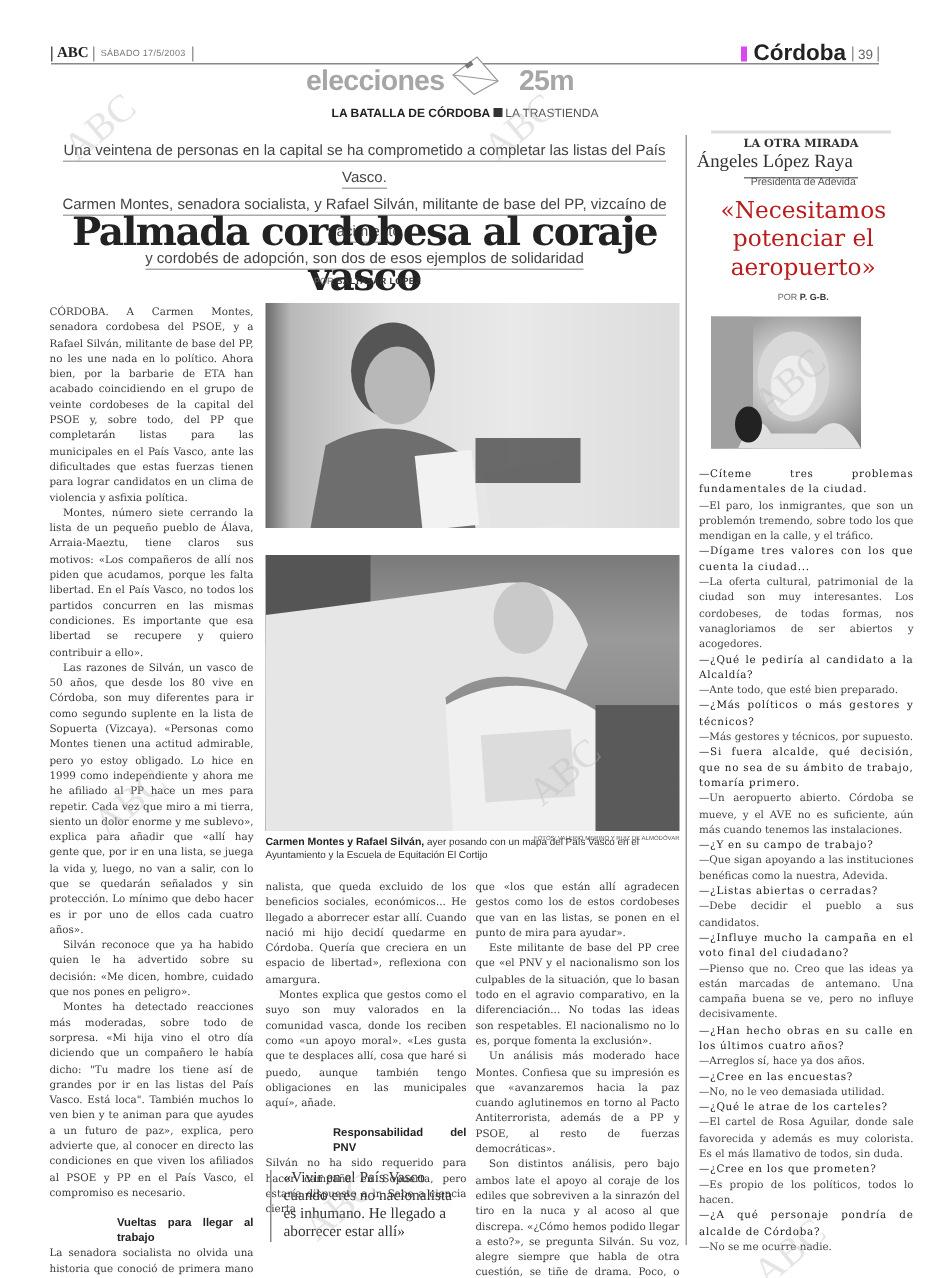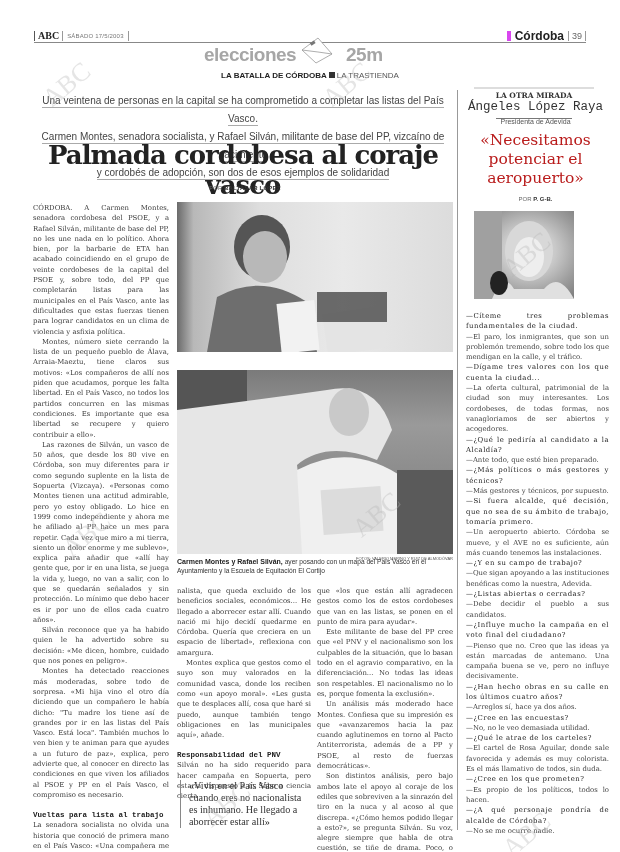--- a/index.html
+++ b/index.html
@@ -4,21 +4,21 @@
 <style>
   * { box-sizing: border-box; margin: 0; padding: 0; }
   html, body { width: 620px; height: 852px; background: #ffffff; overflow: hidden; }
   body { position: relative; font-family: "DejaVu Serif", serif; color: #2a2a2a; }
 
   .page-header { position: absolute; left: 34px; top: 31px; width: 552px; height: 12px; border-bottom: 1px solid #888; }
   .hdr-left { position: absolute; left: 0; top: 0; display: flex; align-items: center; font-size: 7px; }
   .hdr-left .logo { font-family: "Liberation Serif", serif; font-weight: bold; font-size: 10px; color: #222; padding: 0 3px; border-left: 1px solid #555; border-right: 1px solid #999; line-height: 10px; }
   .hdr-left .date { font-family: "Liberation Sans", sans-serif; font-size: 6px; color: #777; padding-left: 4px; padding-right: 4px; border-right: 1px solid #999; line-height: 10px; letter-spacing: 0.2px; }
   .hdr-right { position: absolute; right: 0; top: 0; display: flex; align-items: center; }
-  .hdr-right .section { font-family: "Liberation Sans", sans-serif; font-weight: bold; font-size: 12px; color: #222; padding: 0 4px; border-left: 4px solid #d946ef; line-height: 10px; }
+  .hdr-right .section { font-family: "Liberation Sans", sans-serif; font-weight: bold; font-size: 15px; color: #222; padding: 0 4px; border-left: 4px solid #d946ef; line-height: 10px; }
   .hdr-right .pnum { font-family: "Liberation Sans", sans-serif; font-size: 9px; color: #666; padding: 0 3px; border-left: 1px solid #999; border-right: 1px solid #999; line-height: 10px; }
 
   .elecciones { position: absolute; left: 190px; top: 44px; width: 240px; height: 24px; text-align: left; }
   .elecciones .word { font-family: "Liberation Sans", sans-serif; font-weight: bold; font-size: 19px; color: #a6a6a6; letter-spacing: -0.5px; position: absolute; top: 0; }
   .elecciones .w1 { left: 14px; }
   .elecciones .w2 { left: 156px; }
   .envelope { position: absolute; left: 108px; top: -8px; width: 36px; height: 28px; }
 
   .kicker { position: absolute; left: 0; top: 71px; width: 620px; text-align: center; font-family: "Liberation Sans", sans-serif; font-size: 8px; color: #222; }
   .kicker .k1 { font-weight: bold; }
@@ -32,37 +32,37 @@
   .deck .line span { border-bottom: 1px solid #aaa; padding-bottom: 1px; }
 
   .headline { position: absolute; left: 33px; top: 140px; width: 420px; text-align: center; font-family: "DejaVu Serif", serif; font-weight: bold; font-size: 26px; color: #222; letter-spacing: -1px; }
   .byline { position: absolute; left: 180px; top: 185px; width: 130px; text-align: center; font-family: "Liberation Sans", sans-serif; font-size: 6px; color: #666; }
   .byline b { color: #333; font-size: 6px; letter-spacing: 0.2px; }
 
   .col { position: absolute; font-family: "DejaVu Serif", serif; font-size: 6.9px; line-height: 10.3px; color: #3a3a3a; text-align: justify; }
   .col p { text-indent: 9px; margin: 0; }
   .col p.first { text-indent: 0; }
   .col p.noind { text-indent: 0; }
-  .col h3 { font-family: Liberation Mono, monospace; font-weight: bold; font-size: 7.5px; color: #222; margin-top: 10px; line-height: 10px; }
+  .col h3 { font-family: Liberation Sans, sans-serif; font-weight: bold; font-size: 7.5px; color: #222; margin-top: 10px; line-height: 10px; margin-left: 45px; }
   .col1 { left: 33px; top: 203px; width: 136px; }
   .col2 { left: 177px; top: 586px; width: 134px; }
   .col3 { left: 317px; top: 586px; width: 136px; }
 
   .photo { position: absolute; background: #ccc; overflow: hidden; }
   .photo1 { left: 177px; top: 202px; width: 276px; height: 150px; background: linear-gradient(90deg, #6a6a6a 0%, #b8b8b8 6%, #dedede 30%, #e9e9e9 60%, #dcdcdc 100%); }
   .photo2 { left: 177px; top: 370px; width: 276px; height: 184px; background: linear-gradient(180deg, #7a7a7a 0%, #9a9a9a 30%, #8a8a8a 60%, #6a6a6a 100%); }
   .caption { position: absolute; left: 177px; top: 557px; width: 276px; font-family: "Liberation Sans", sans-serif; font-size: 6.6px; line-height: 9px; color: #333; }
   .caption b { color: #222; font-size: 7px; }
   .credit { position: absolute; left: 340px; top: 556px; width: 113px; text-align: right; font-family: "Liberation Sans", sans-serif; font-size: 4px; color: #555; }
 
   .pullquote { position: absolute; left: 180px; top: 780px; width: 130px; border-left: 1px solid #888; padding-left: 8px; font-family: Liberation Serif, serif; font-size: 10.2px; line-height: 12px; color: #333; }
 
   .side-kicker { position: absolute; left: 474px; top: 87px; width: 120px; text-align: center; font-family: "DejaVu Serif", serif; font-weight: bold; font-size: 7.5px; color: #333; border-top: 2px solid #ddd; padding-top: 2px; }
   .side-kicker span { border-bottom: 1px solid #777; padding-bottom: 18px; }
-  .side-name { position: absolute; left: 463px; top: 100px; width: 145px; text-align: center; font-family: Liberation Mono, monospace; font-size: 12.5px; color: #333; }
+  .side-name { position: absolute; left: 444px; top: 100px; width: 145px; text-align: center; font-family: Liberation Serif, serif; font-size: 12.5px; color: #333; }
   .side-role { position: absolute; left: 463px; top: 118px; width: 145px; text-align: center; font-family: "Liberation Sans", sans-serif; font-size: 7px; color: #555; }
   .side-title { position: absolute; left: 463px; top: 131px; width: 145px; text-align: center; font-family: "DejaVu Serif", serif; font-size: 15.5px; line-height: 19px; color: #b91c1c; }
   .side-byline { position: absolute; left: 463px; top: 196px; width: 145px; text-align: center; font-family: "Liberation Sans", sans-serif; font-size: 6px; color: #666; }
   .side-byline b { color: #333; }
   .side-photo { position: absolute; left: 474px; top: 211px; width: 100px; height: 88px; background: radial-gradient(ellipse at 55% 45%, #e8e8e8 0%, #c8c8c8 35%, #9c9c9c 65%, #707070 100%); }
   .side-text { position: absolute; left: 466px; top: 311px; width: 143px; font-family: "DejaVu Serif", serif; font-size: 6.9px; line-height: 10.3px; color: #3a3a3a; text-align: justify; }
   .side-text .q { font-weight: normal; color: #222; letter-spacing: 0.5px; }
   .side-text .a { color: #444; }
 
   .wm { position: absolute; font-family: "Liberation Serif", serif; font-size: 26px; color: rgba(180,180,180,0.35); transform: rotate(-40deg); pointer-events: none; }
@@ -105,21 +105,21 @@
 <div class="byline">
   <span>POR</span> <b>BALTASAR LÓPEZ</b>
 </div>
 
 <div class="col col1">
   <p class="first">CÓRDOBA. A Carmen Montes, senadora cordobesa del PSOE, y a Rafael Silván, militante de base del PP, no les une nada en lo político. Ahora bien, por la barbarie de ETA han acabado coincidiendo en el grupo de veinte cordobeses de la capital del PSOE y, sobre todo, del PP que completarán listas para las municipales en el País Vasco, ante las dificultades que estas fuerzas tienen para lograr candidatos en un clima de violencia y asfixia política.</p>
   <p>Montes, número siete cerrando la lista de un pequeño pueblo de Álava, Arraia-Maeztu, tiene claros sus motivos: «Los compañeros de allí nos piden que acudamos, porque les falta libertad. En el País Vasco, no todos los partidos concurren en las mismas condiciones. Es importante que esa libertad se recupere y quiero contribuir a ello».</p>
   <p>Las razones de Silván, un vasco de 50 años, que desde los 80 vive en Córdoba, son muy diferentes para ir como segundo suplente en la lista de Sopuerta (Vizcaya). «Personas como Montes tienen una actitud admirable, pero yo estoy obligado. Lo hice en 1999 como independiente y ahora me he afiliado al PP hace un mes para repetir. Cada vez que miro a mi tierra, siento un dolor enorme y me sublevo», explica para añadir que «allí hay gente que, por ir en una lista, se juega la vida y, luego, no van a salir, con lo que se quedarán señalados y sin protección. Lo mínimo que debo hacer es ir por uno de ellos cada cuatro años».</p>
   <p>Silván reconoce que ya ha habido quien le ha advertido sobre su decisión: «Me dicen, hombre, cuidado que nos pones en peligro».</p>
   <p>Montes ha detectado reacciones más moderadas, sobre todo de sorpresa. «Mi hija vino el otro día diciendo que un compañero le había dicho: "Tu madre los tiene así de grandes por ir en las listas del País Vasco. Está loca". También muchos lo ven bien y te animan para que ayudes a un futuro de paz», explica, pero advierte que, al conocer en directo las condiciones en que viven los afiliados al PSOE y PP en el País Vasco, el compromiso es necesario.</p>
-  <h3>Vueltas para lista al trabajo</h3>
+  <h3>Vueltas para llegar al trabajo</h3>
   <p class="noind">La senadora socialista no olvida una historia que conoció de primera mano en el País Vasco: «Una compañera me contó que para llegar al Ayuntamiento a las nueve tenía que salir a las seis, porque variaba los itinerarios llegando a entrar incluso en Francia. Los ediles populares y socialistas deben vivir con el insulto, con la pintada amenazante...».</p>
 
 </div>
 
 <div class="photo photo1">
   <svg width="276" height="150" viewBox="0 0 276 150">
     <ellipse cx="85" cy="45" rx="28" ry="32" fill="#555"></ellipse>
     <ellipse cx="88" cy="55" rx="22" ry="26" fill="#b8b8b8"></ellipse>
     <path d="M30,150 L40,95 Q85,70 130,100 L140,150 Z" fill="#6e6e6e"></path>
     <rect x="102" y="100" width="38" height="50" fill="#f2f2f2" transform="rotate(-6 120 125)"></rect>

